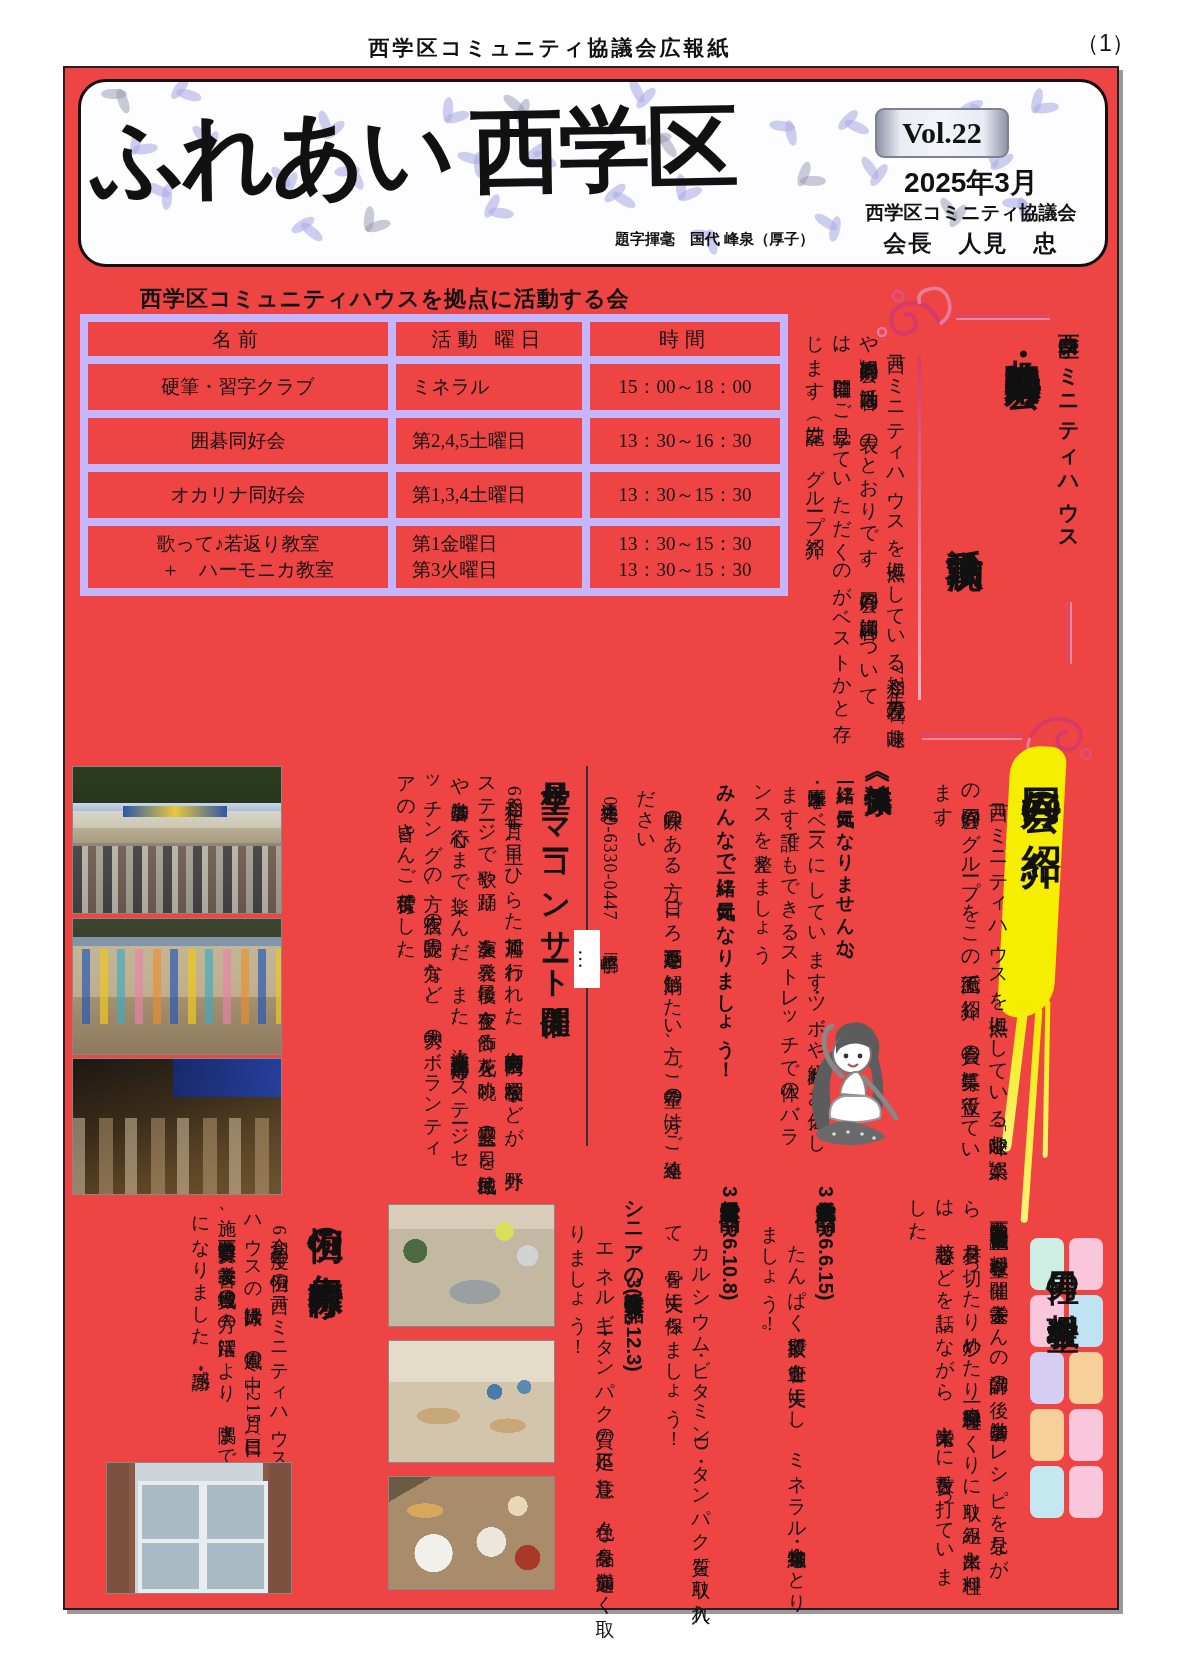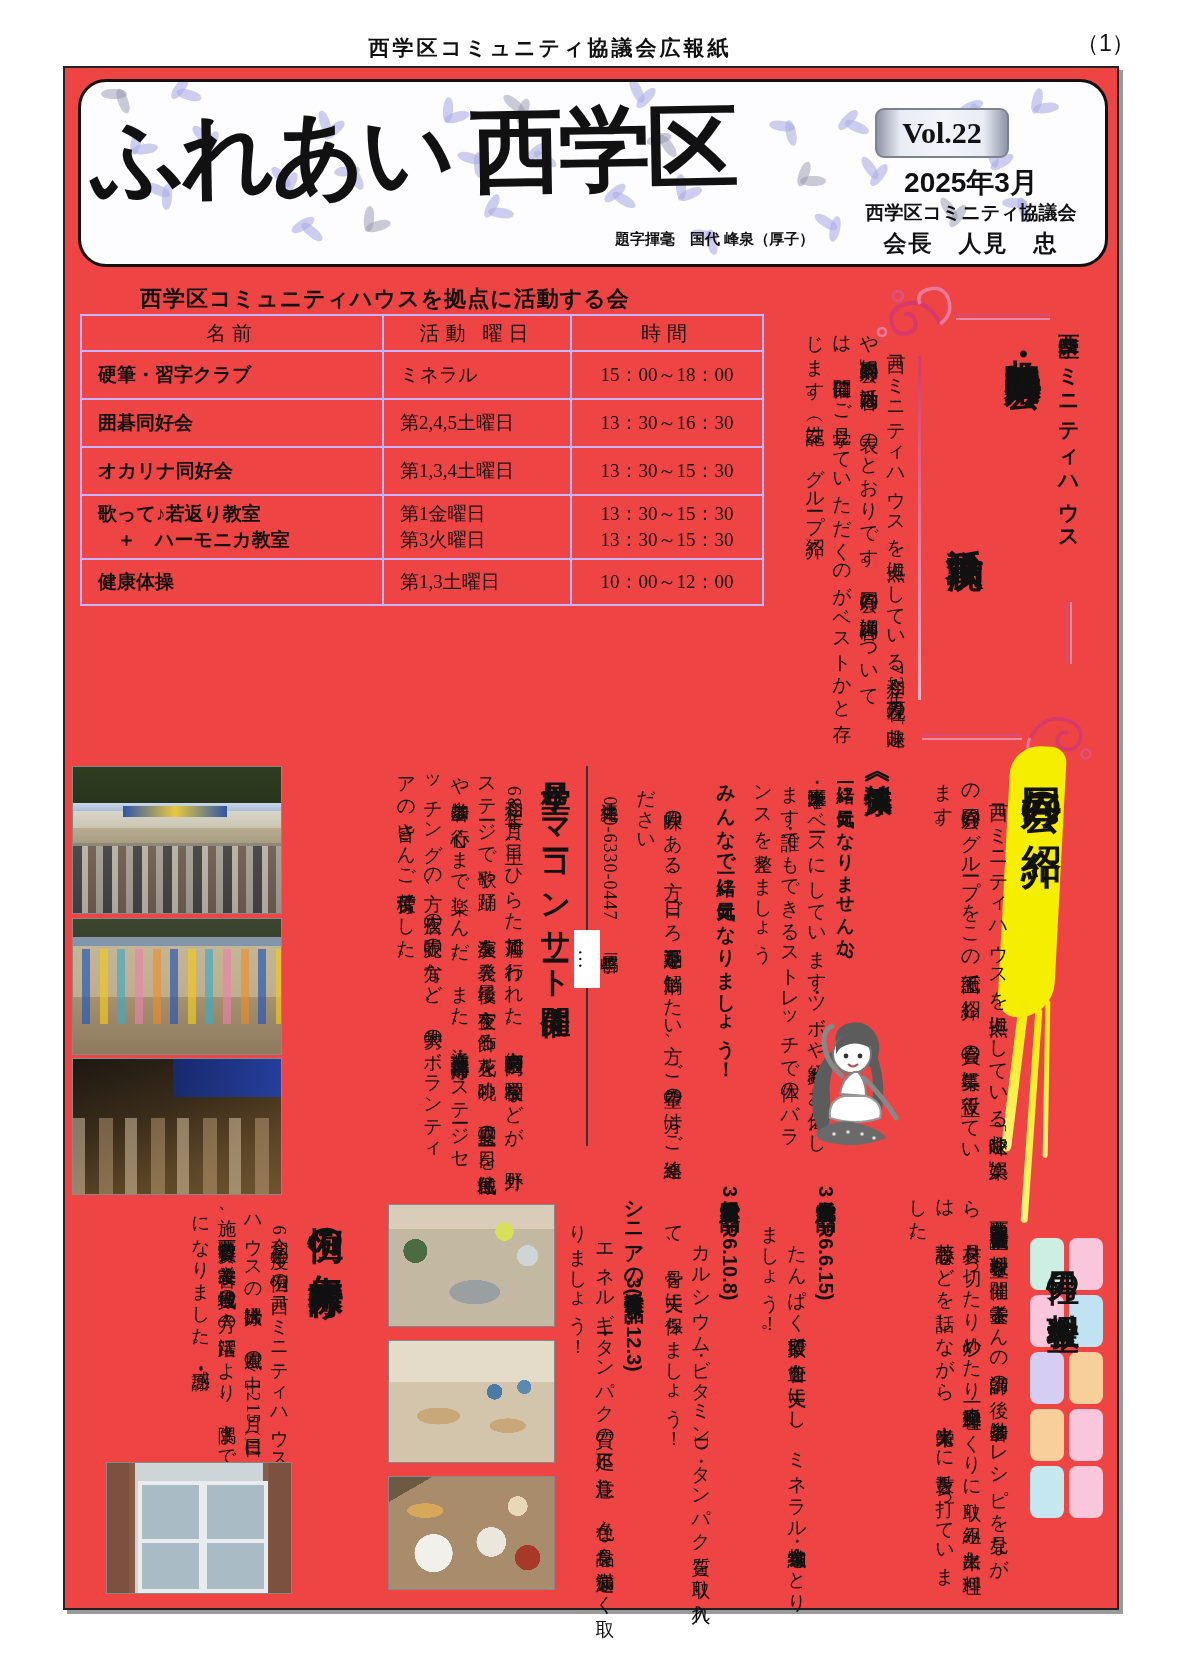--- a/index.html
+++ b/index.html
@@ -27,23 +27,23 @@
   #vol-badge{left:794px;top:26px;width:130px;height:46px;border:2px solid #7d8291;border-radius:9px;
              background:linear-gradient(90deg,#8f94a8 0%,#e9ecf4 18%,#f2f4f9 50%,#e9ecf4 82%,#8f94a8 100%);
              text-align:center;line-height:46px;font-size:30px;font-weight:bold;z-index:3;}
   #banner-date{left:782px;top:82px;width:216px;text-align:center;font-size:28px;font-weight:bold;z-index:3;}
   #banner-org{left:774px;top:118px;width:232px;text-align:center;font-size:19px;font-weight:bold;z-index:3;}
   #banner-chair{left:774px;top:146px;width:232px;text-align:center;font-size:23px;font-weight:600;letter-spacing:2px;z-index:3;}
 
   
   #tbl-caption{left:140px;top:284px;font-size:22px;font-weight:600;letter-spacing:1px;}
   #act-table{left:80px;top:314px;border-collapse:collapse;}
-  #act-table td,#act-table th{border:2px solid #c4b5fd;font-weight:normal;font-size:19px;padding:2px 16px;vertical-align:middle;}
+  #act-table td,#act-table th{border:8px solid #c4b5fd;font-weight:normal;font-size:19px;padding:2px 16px;vertical-align:middle;}
   #act-table th{text-align:center;font-size:20px;letter-spacing:6px;}
-  #act-table td.c-name{width:268px;text-align:left;font-weight:bold;}
+  #act-table td.c-name{width:268px;text-align:center;}
   #act-table td.c-day{width:154px;text-align:left;}
   #act-table td.c-time{width:158px;text-align:center;}
   .twoline span{display:block;line-height:1.35;}
 
   
   .hline{height:2px;border-top:2px solid #d84a78;border-bottom:2px solid #e98aa6;}
   .vline{width:2px;border-left:2px solid #d84a78;border-right:2px solid #e98aa6;}
   #stem{width:3px;background:linear-gradient(180deg,#d63a6a,#f2b4c6);}
 
   
@@ -241,25 +241,20 @@
       </td>
       <td class="c-day twoline">
         <span>第1金曜日</span>
         <span>第3火曜日</span>
       </td>
       <td class="c-time twoline">
         <span>13：30～15：30</span>
         <span>13：30～15：30</span>
       </td>
     </tr>
-    <tr>
-      <td class="c-name" style="height:40px">健康体操</td>
-      <td class="c-day">第1,3土曜日</td>
-      <td class="c-time">10：00～12：00</td>
-    </tr>
   </tbody>
     </table>
 
   <svg class="abs" id="orn1" style="left:868px;top:280px" width="90" height="80" viewBox="0 0 90 80">
     <path d="M72 44 Q60 18 38 24 Q20 29 24 44 Q27 56 40 53 Q50 50 47 40 Q44 32 36 35" fill="none" stroke="#d63a6a" stroke-width="4"></path>
     <path d="M72 44 Q86 34 80 18 Q74 4 58 10 Q48 14 52 24" fill="none" stroke="#e87a9a" stroke-width="3.5"></path>
     <circle cx="30" cy="16" r="5" fill="none" stroke="#e05080" stroke-width="3"></circle>
     <circle cx="14" cy="52" r="4" fill="none" stroke="#e87a9a" stroke-width="2.5"></circle>
   </svg>
   <div class="abs hline" style="left:956px;top:314px;width:94px"></div>

